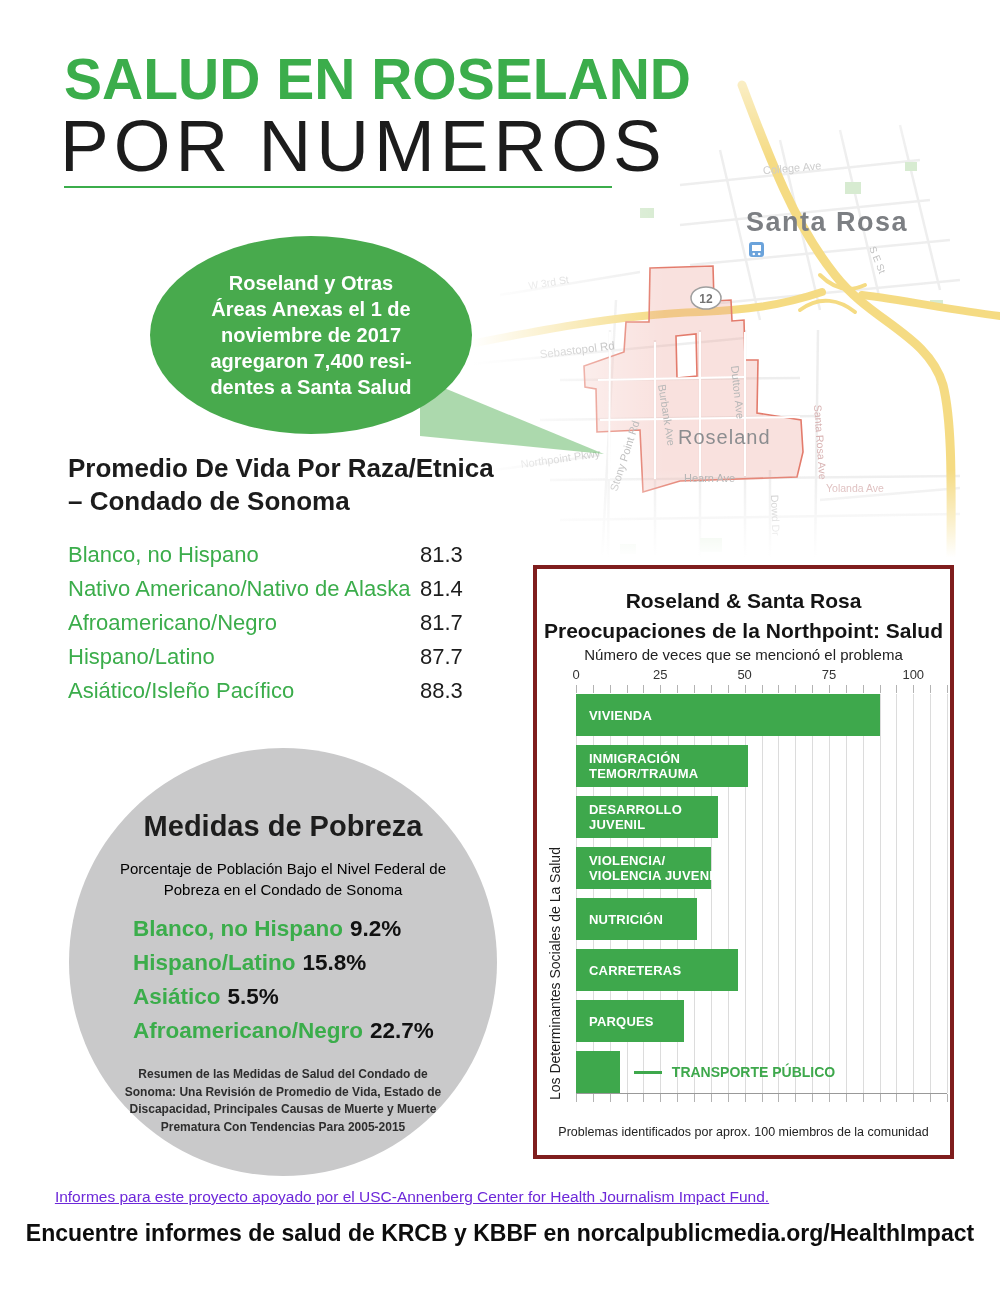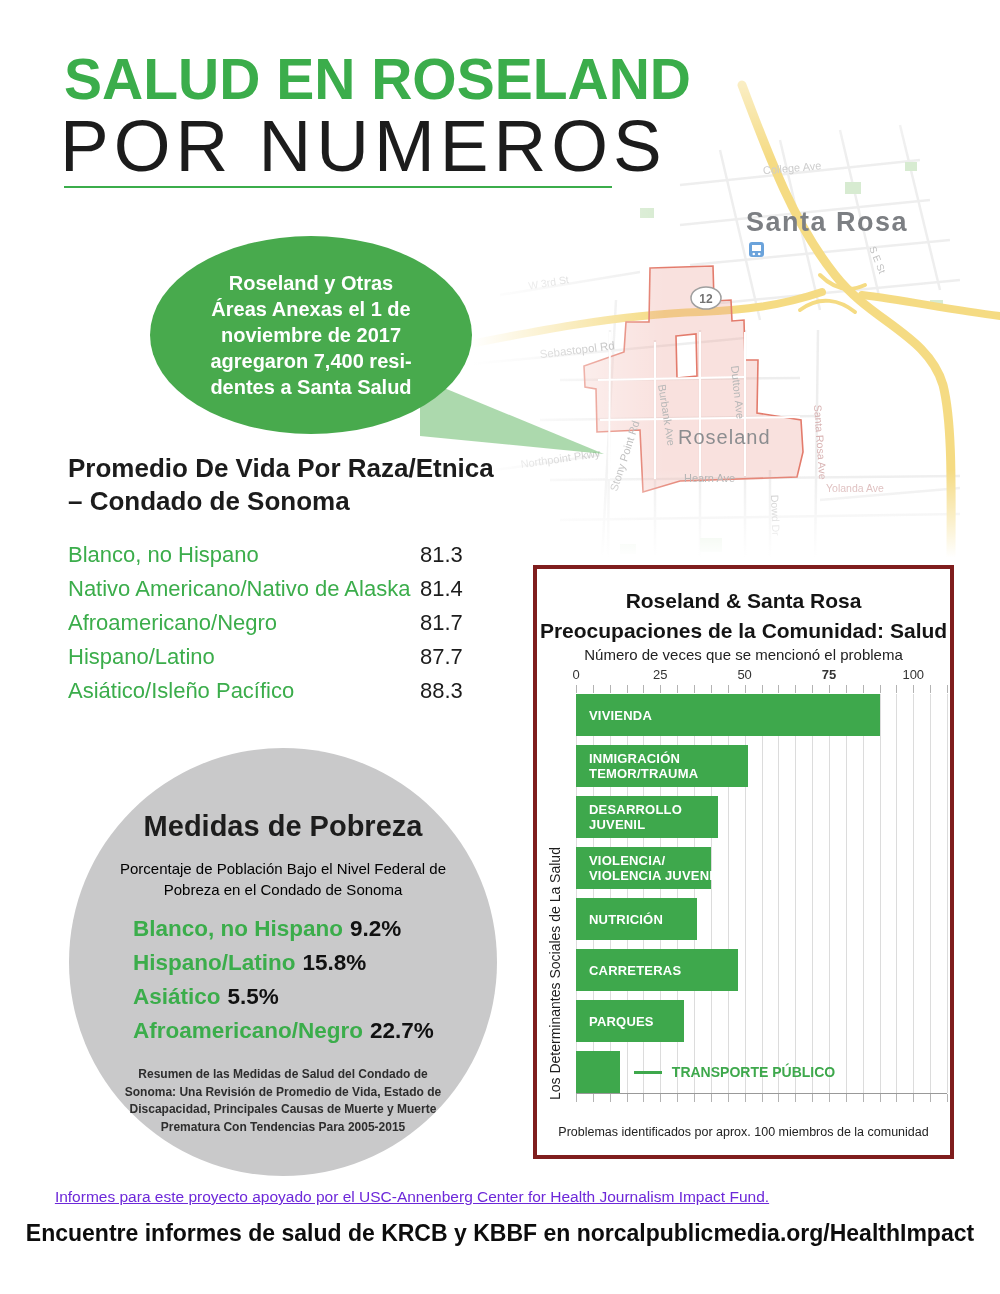--- a/index.html
+++ b/index.html
@@ -217,28 +217,28 @@
         <div class="ln">Resumen de las Medidas de Salud del Condado de</div>
         <div class="ln">Sonoma: Una Revisión de Promedio de Vida, Estado de</div>
         <div class="ln">Discapacidad, Principales Causas de Muerte y Muerte</div>
         <div class="ln">Prematura Con Tendencias Para 2005-2015</div>
       </div>
   </div>
 
   <div id="chart">
     <div class="chart-title">
         <div class="ln">Roseland &amp; Santa Rosa</div>
-        <div class="ln">Preocupaciones de la Comunidad: Salud</div>
+        <div class="ln">Preocupaciones de la Northpoint: Salud</div>
       </div>
     <div class="chart-xlabel">Número de veces que se mencionó el problema</div>
     <div class="tick-labels" id="tickLabels">
         <span style="left: 0%;">0</span>
         <span style="left: 22.7273%;">25</span>
         <span style="left: 45.4545%;">50</span>
-        <span style="left: 68.1818%; font-weight: bold;">75</span>
+        <span style="left: 68.1818%;">75</span>
         <span style="left: 90.9091%;">100</span>
       </div>
     <div class="ticks" id="ticksTop">
         <i style="left: 0%;"></i>
         <i style="left: 4.54545%;"></i>
         <i style="left: 9.09091%;"></i>
         <i style="left: 13.6364%;"></i>
         <i style="left: 18.1818%;"></i>
         <i style="left: 22.7273%;"></i>
         <i style="left: 27.2727%;"></i>

